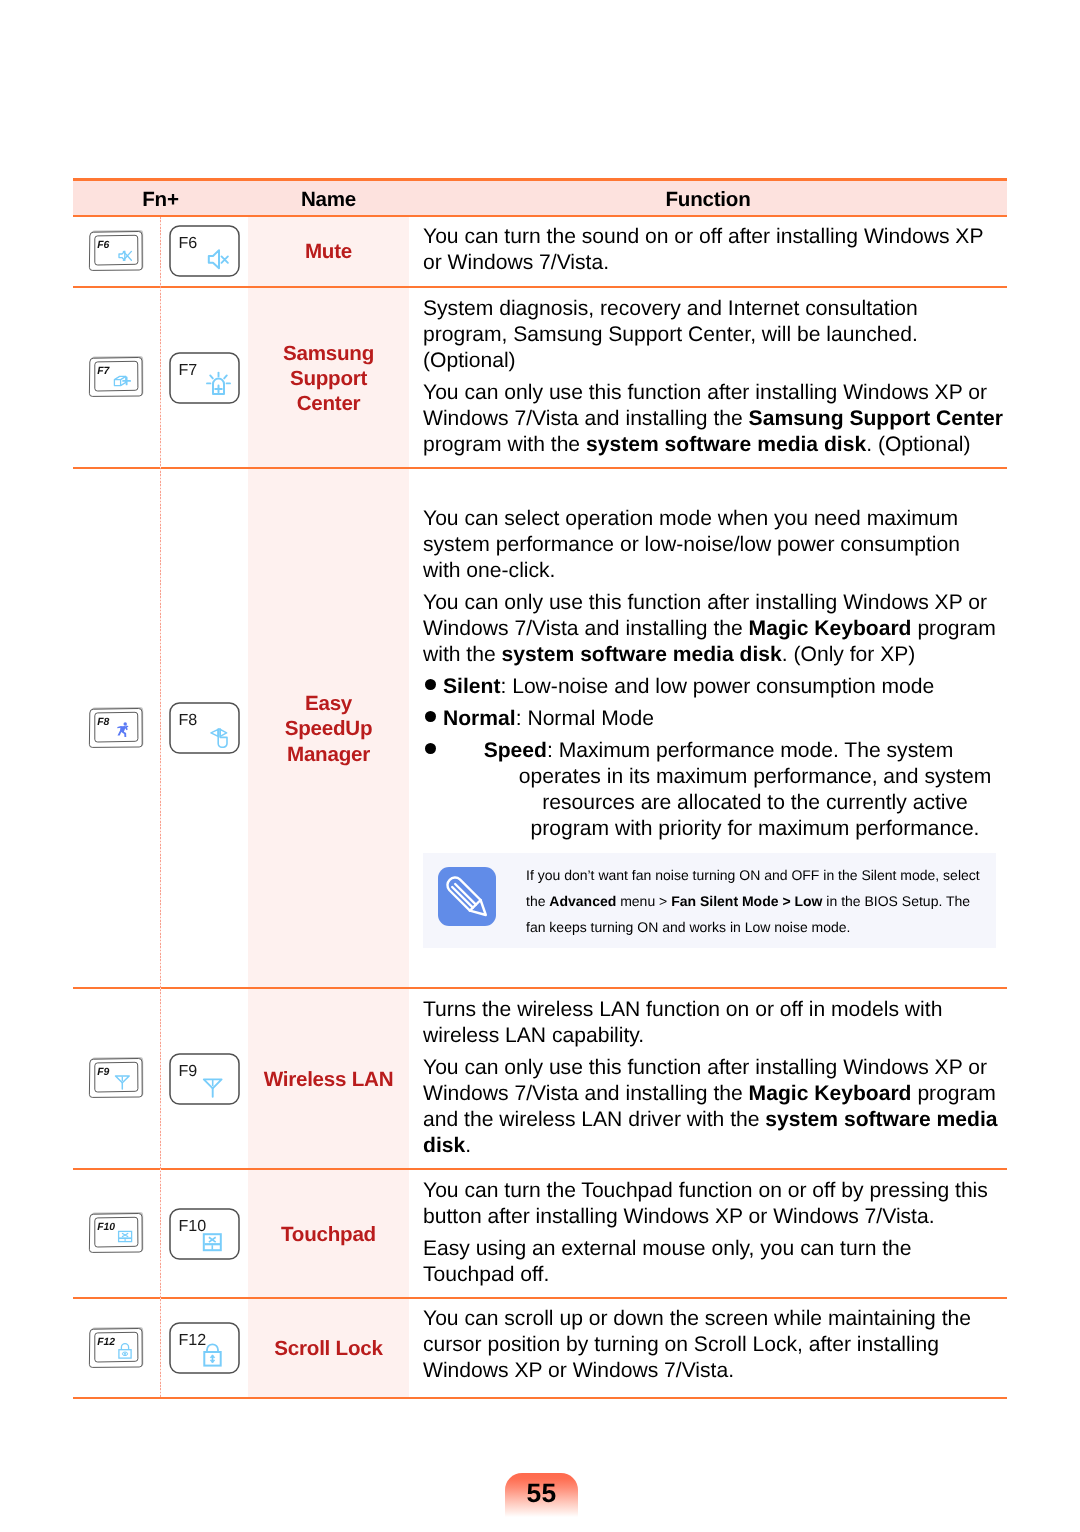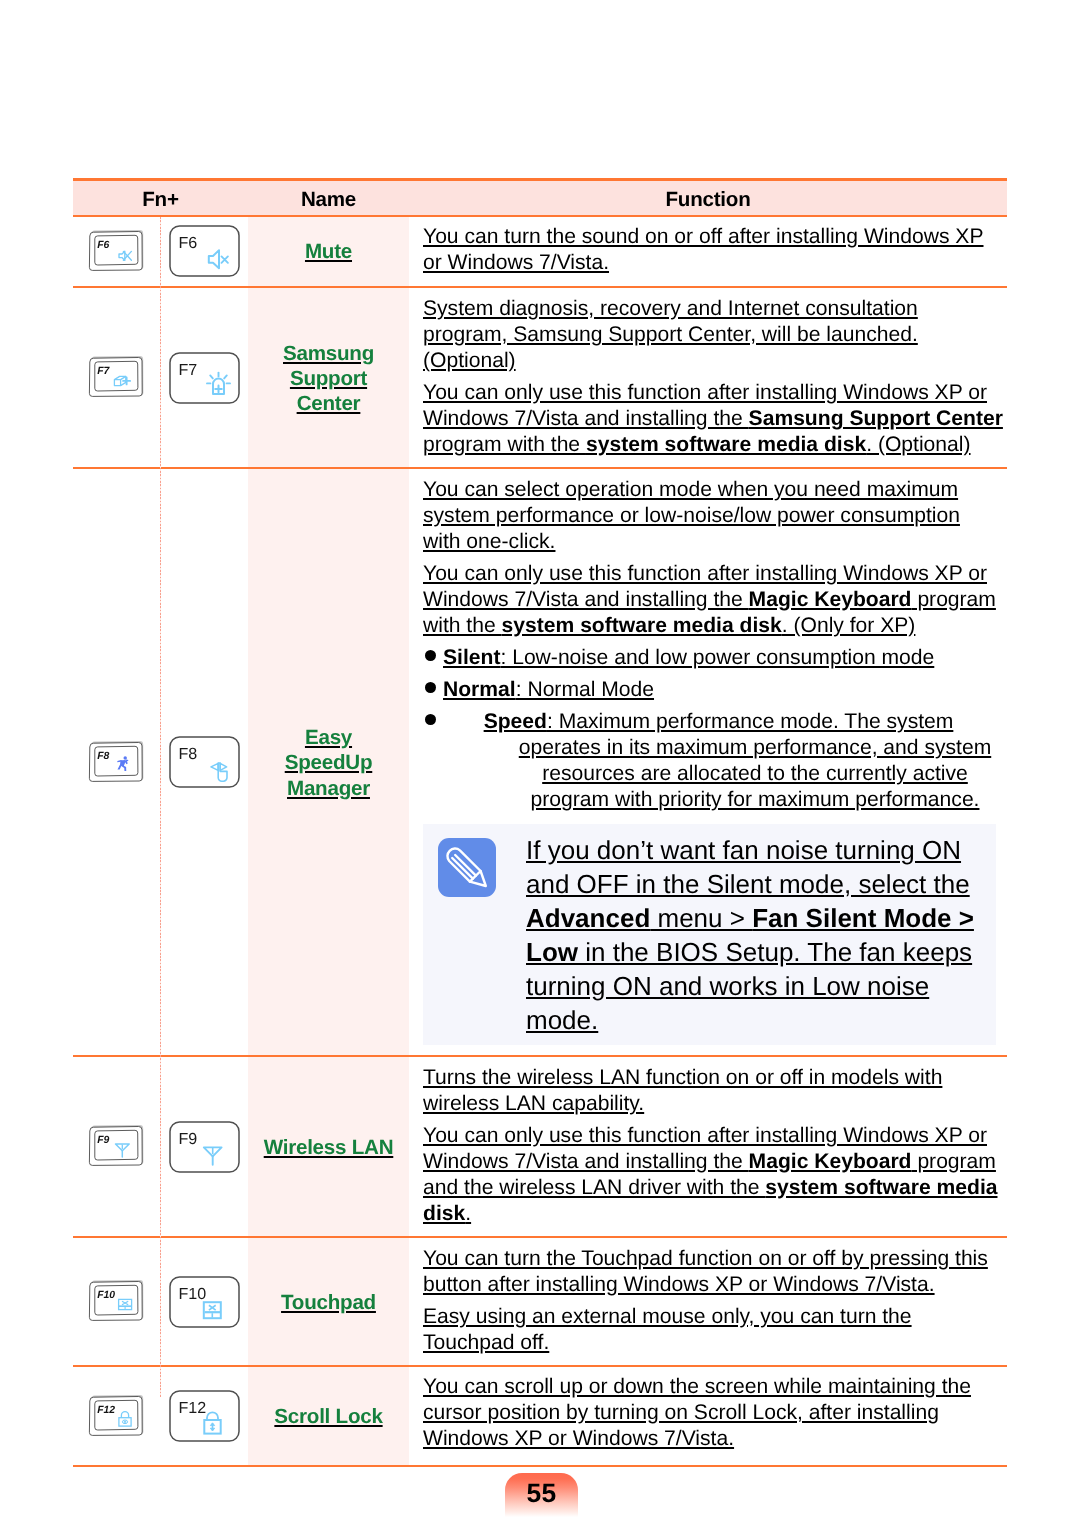--- a/index.html
+++ b/index.html
@@ -4,54 +4,54 @@
 <style>
   html,body{margin:0;padding:0;}
   body{width:1080px;height:1532px;background:#fff;color:#000;
        font-family:"Liberation Sans",sans-serif;
        -webkit-font-smoothing:antialiased;text-rendering:geometricPrecision;}
   svg text{-webkit-font-smoothing:antialiased;}
   .page{position:relative;width:1080px;height:1532px;overflow:hidden;}
 
   table.fn{position:absolute;left:73px;top:178px;width:934px;
            border-collapse:collapse;table-layout:fixed;}
-  table.fn td, table.fn th{padding:0;vertical-align:middle;border:0;text-decoration:underline;}
+  table.fn td, table.fn th{padding:0;vertical-align:middle;border:0;}
   td.c-fn{vertical-align:top;}
 
   .hdr td{background:#FDE2DE;
           text-align:center;font-weight:bold;font-size:20.6px;height:38px;letter-spacing:-0.25px;
           vertical-align:middle;}
   .hdr td > span{display:inline-block;position:relative;top:3px;}
   tr.row > td{border-bottom:2px solid #FF7733;}
 
   td.c-key1{width:87px;}
   td.c-key2{width:88px;}
   td.c-name{width:161px;background:#FEF1EF;text-align:center;vertical-align:middle;}
   td.c-fn{width:598px;}
 
   .keycell{display:flex;align-items:center;justify-content:center;}
   .keycell svg{display:block;}
   .k1,.k2{display:block;line-height:0;}
-  .namecell{font-weight:bold;font-size:20.6px;line-height:25.3px;color:#15803d;letter-spacing:-0.25px;position:relative;top:1px;}
+  .namecell{font-weight:bold;font-size:20.6px;line-height:25.3px;color:#b91c1c;letter-spacing:-0.25px;position:relative;top:1px;}
 
   .fncell{padding:8px 0 10px 14px;width:580px;box-sizing:border-box;}
   tr.row:nth-child(3) .fncell,tr.row:nth-child(5) .fncell,tr.row:nth-child(6) .fncell{padding-bottom:9px;}
   tr.row:nth-child(7) .fncell{padding-top:7px;padding-bottom:13px;}
   .fncell p{margin:0 0 6px 0;font-size:21.1px;line-height:26px;width:580px;}
   .fncell p:last-child{margin-bottom:0;}
   .bullets{margin:6px 0 0 -2px;}
   .bul{position:relative;padding-left:22px;font-size:21.1px;line-height:26px;margin-bottom:6px;width:558px;}
   .bul:last-child{margin-bottom:0;}
   .bul .dot{position:absolute;left:4px;top:5px;width:11px;height:11px;border-radius:50%;background:#000;}
   .bul.hang{padding-left:95px;text-indent:-73px;width:478px;text-align:center;}
   .bul b{font-weight:bold;}
 
   .note{margin:11px 0 0 0;background:#F5F6FC;display:flex;padding:9px 15px 8px 15px;width:573px;box-sizing:border-box;}
   .note .ico{flex:0 0 auto;width:58px;height:59px;border-radius:11px;background:#618CE8;margin-right:30px;margin-top:5px;}
-  .note .txt{font-size:26px;line-height:34px;width:458px;}
+  .note .txt{font-size:14px;line-height:26px;width:458px;}
 
   .hrule{position:absolute;left:73px;width:934px;background:#FF7733;}
   .hrule.top{top:178px;height:3px;}
   .hrule.hdrbot{top:215px;height:2px;}
   .vdash{position:absolute;left:160px;top:217px;width:1px;height:1180px;
          background:repeating-linear-gradient(180deg,#F9A08F 0px,#F9A08F 1.7px,#FEE9E1 1.7px,#FEE9E1 3.3px);}
   .pagenum{position:absolute;left:505px;top:1473px;width:73px;height:49px;
       border-radius:17px 17px 0 0;
       background:linear-gradient(180deg,#FF6A4D 0%,#FF6F53 12%,#FF8C76 30%,#FFB0A0 48%,#FFCFC4 64%,#FFE8E2 78%,#FFFFFF 90%);
       color:#000;font-weight:bold;font-size:26.4px;text-align:center;line-height:40px;letter-spacing:0.2px;}

